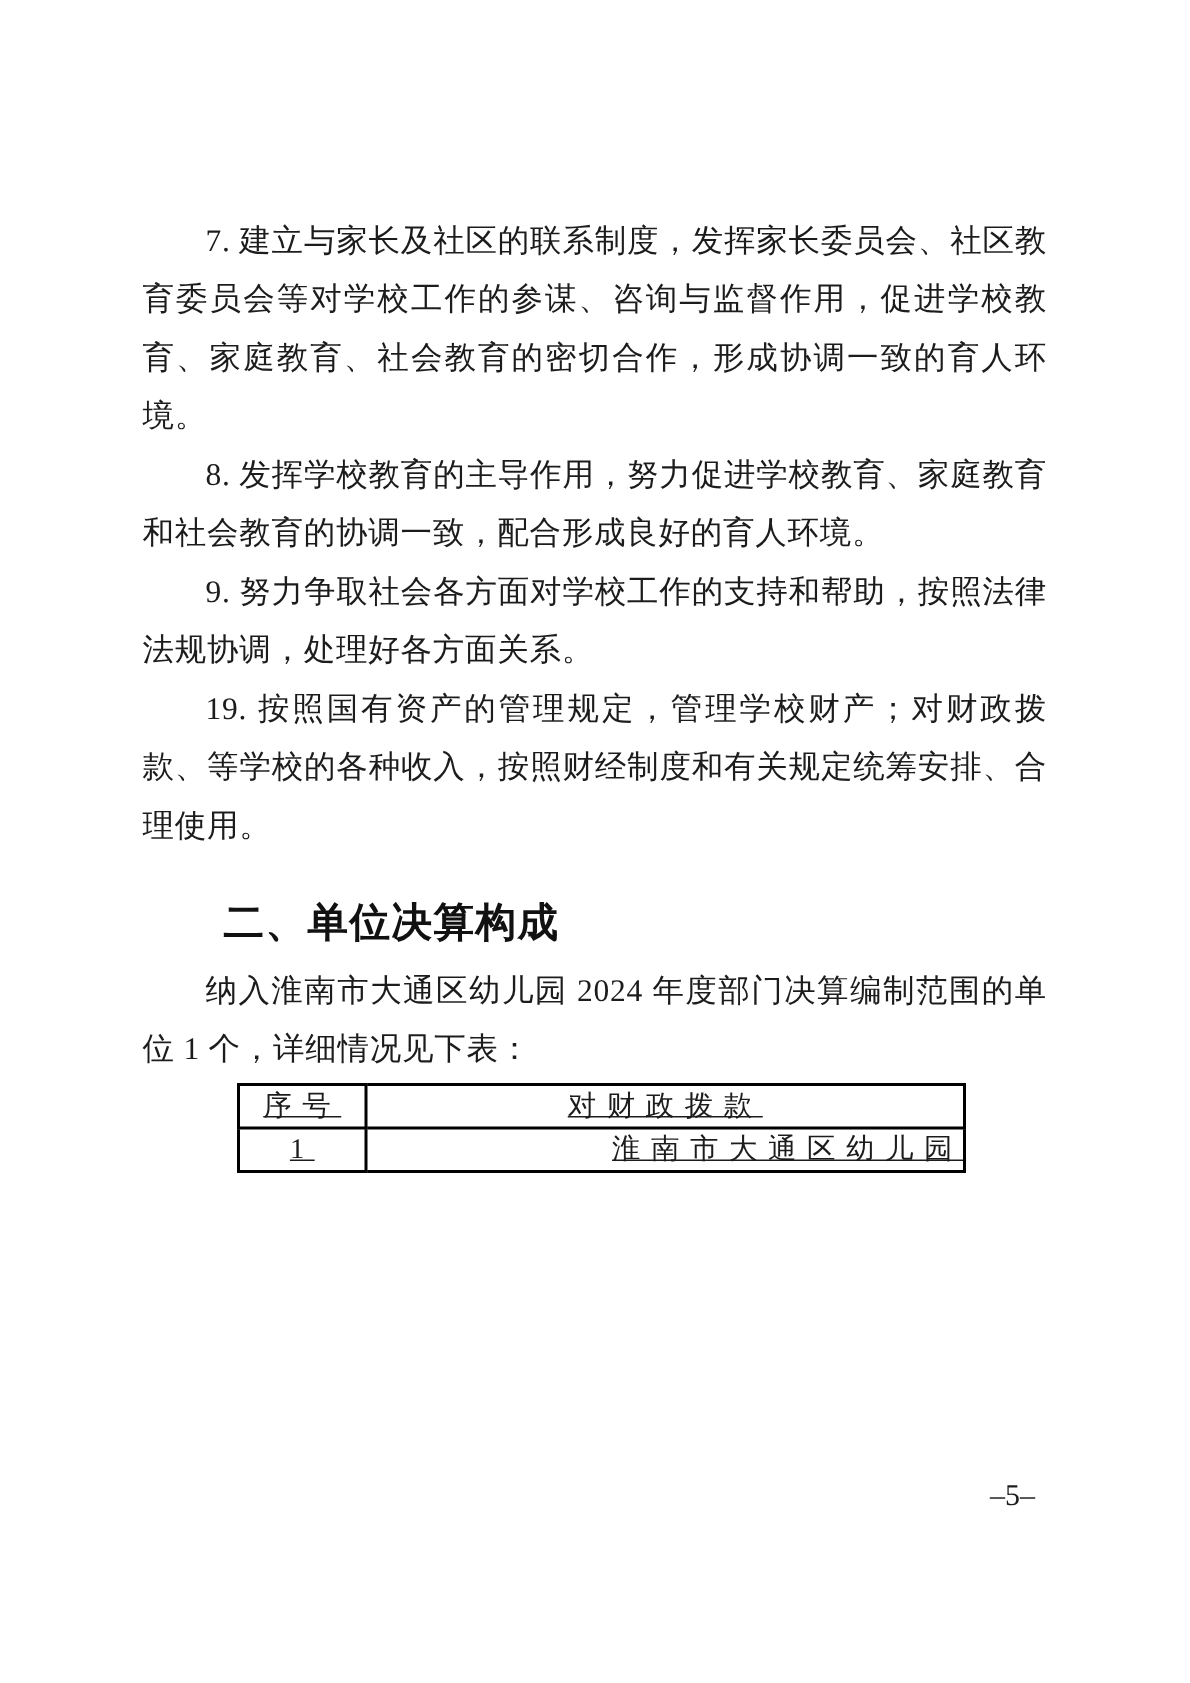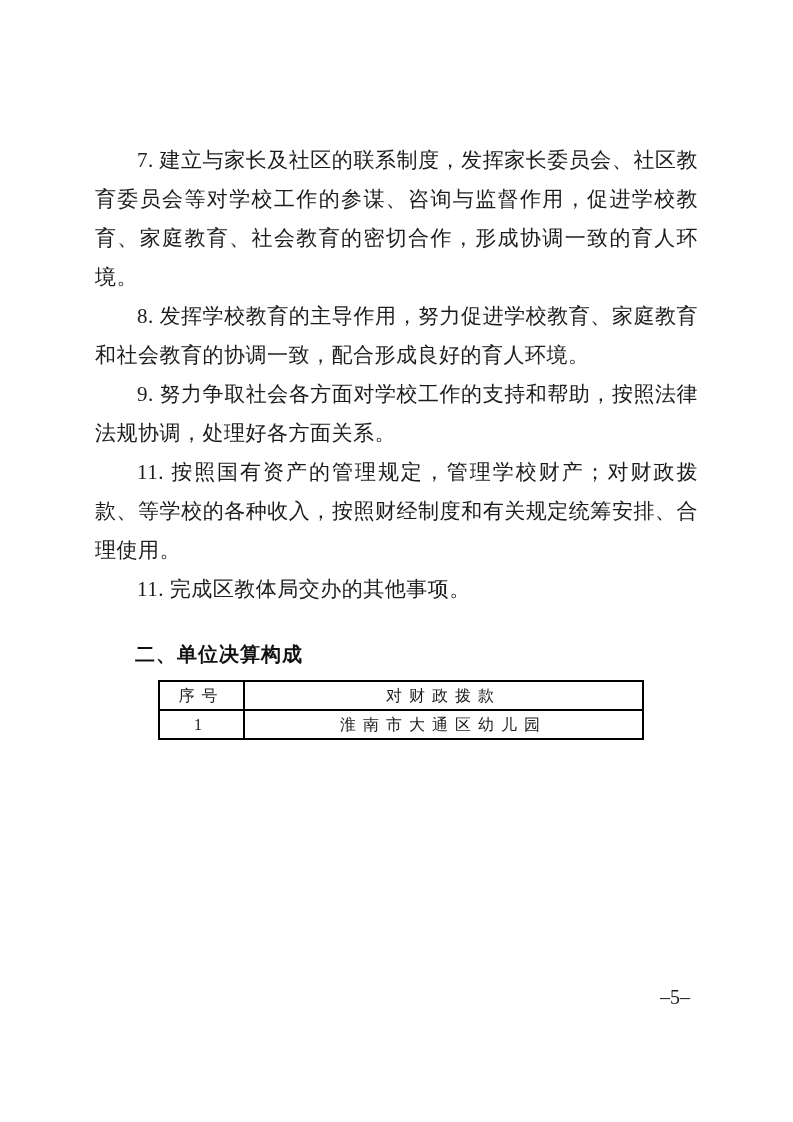--- a/index.html
+++ b/index.html
@@ -28,47 +28,48 @@
     font-size: 21px;
     line-height: 39px;
     letter-spacing: 0.5px;
     text-align: justify;
     text-indent: 2em;
   }
   h2.section-heading {
     margin: 26px 0 6px 0;
     font-family: "Liberation Sans", sans-serif;
     font-weight: bold;
-    font-size: 20px;
+    font-size: 27px;
     line-height: 39px;
     letter-spacing: 1px;
     text-indent: 2em;
     color: #111111;
   }
   table.units-table {
     border-collapse: collapse;
     margin: 3px 0 0 63px;
     width: 484px;
     table-layout: fixed;
-    font-size: 16px;
+    font-size: 19px;
     color: #1c1c1c;
+    text-decoration: underline;
   }
   table.units-table th,
   table.units-table td {
     border: 2px solid #000000;
     height: 27px;
     padding: 0;
     font-weight: normal;
     letter-spacing: 7px;
     line-height: 27px;
   }
   .col-index { width: 85px; }
   .col-name  { width: 399px; }
   th.cell-center, td.cell-center { text-align: center; }
-  td.cell-left { text-align: center; padding-left: 13px; }
+  td.cell-left { text-align: right; padding-left: 13px; }
   td.cell-index { letter-spacing: 0; text-align: center; }
   .page-number {
     position: absolute;
     top: 986px;
     right: 103px;
     font-size: 20px;
     letter-spacing: 0;
     color: #1c1c1c;
   }
 </style>
@@ -77,27 +78,27 @@
 
 <div class="page">
   <div class="content">
 
     <p class="body-para">7. 建立与家长及社区的联系制度，发挥家长委员会、社区教育委员会等对学校工作的参谋、咨询与监督作用，促进学校教育、家庭教育、社会教育的密切合作，形成协调一致的育人环境。</p>
 
     <p class="body-para">8. 发挥学校教育的主导作用，努力促进学校教育、家庭教育和社会教育的协调一致，配合形成良好的育人环境。</p>
 
     <p class="body-para">9. 努力争取社会各方面对学校工作的支持和帮助，按照法律法规协调，处理好各方面关系。</p>
 
-    <p class="body-para">11. 按照国有资产的管理规定，管理学校财产；对财政拨款、等学校的各种收入，按照财经制度和有关规定统筹安排、合理使用。</p>
+    <p class="body-para">19. 按照国有资产的管理规定，管理学校财产；对财政拨款、等学校的各种收入，按照财经制度和有关规定统筹安排、合理使用。</p>
 
-    <p class="body-para">11. 完成区教体局交办的其他事项。</p>
 
     <h2 class="section-heading">二、单位决算构成</h2>
 
 
+    <p class="body-para">纳入淮南市大通区幼儿园 2024 年度部门决算编制范围的单位 1 个，详细情况见下表：</p>
 
     <table class="units-table">
       <colgroup>
         <col class="col-index">
         <col class="col-name">
       </colgroup>
       <thead>
         <tr>
           <th class="cell-center">序号</th>
           <th class="cell-center">对财政拨款</th>

